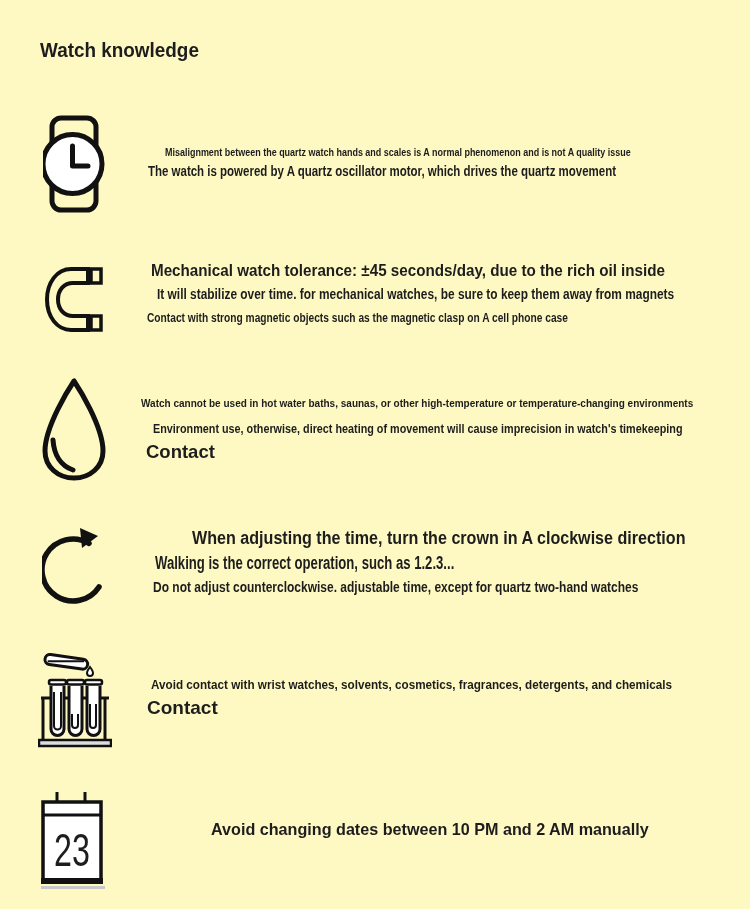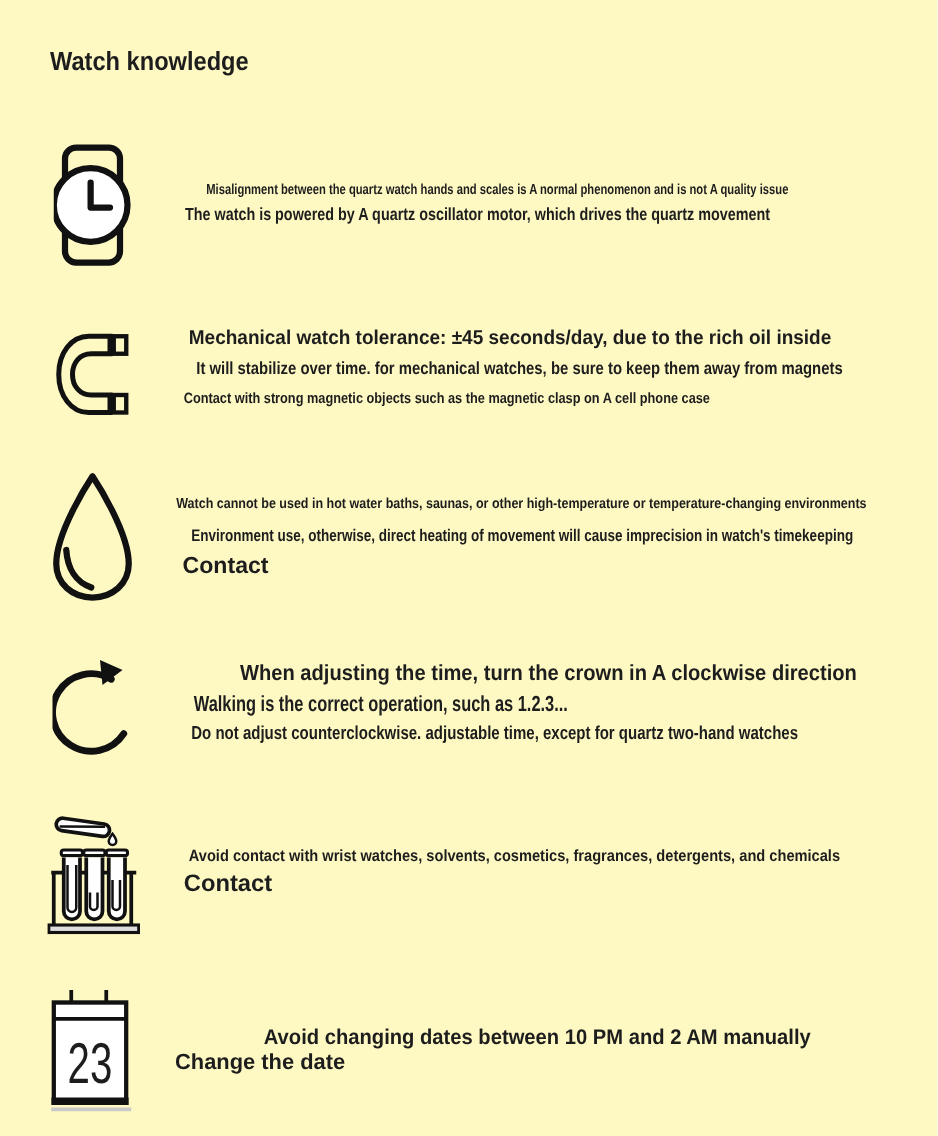--- a/index.html
+++ b/index.html
@@ -112,15 +112,14 @@
   <svg class="icon" style="left:41px;top:790px;" width="62" height="96" viewBox="0 0 62 96">
     <line x1="16" y1="2" x2="16" y2="16" stroke="#111" stroke-width="3"></line>
     <line x1="44" y1="2" x2="44" y2="16" stroke="#111" stroke-width="3"></line>
     <rect x="2" y="12" width="58" height="80" fill="#fff" stroke="#111" stroke-width="3.5"></rect>
     <line x1="2" y1="25" x2="60" y2="25" stroke="#111" stroke-width="3"></line>
     <line x1="0" y1="91" x2="62" y2="91" stroke="#111" stroke-width="6"></line>
   </svg>
   <div class="calday">23</div>
   <div class="calshadow"></div>
   <div class="t s6l1">Avoid changing dates between 10 PM and 2 AM manually</div>
-  <div class="t s6l2">Change the date</div>
 
 </div>
 
 </body></html>

